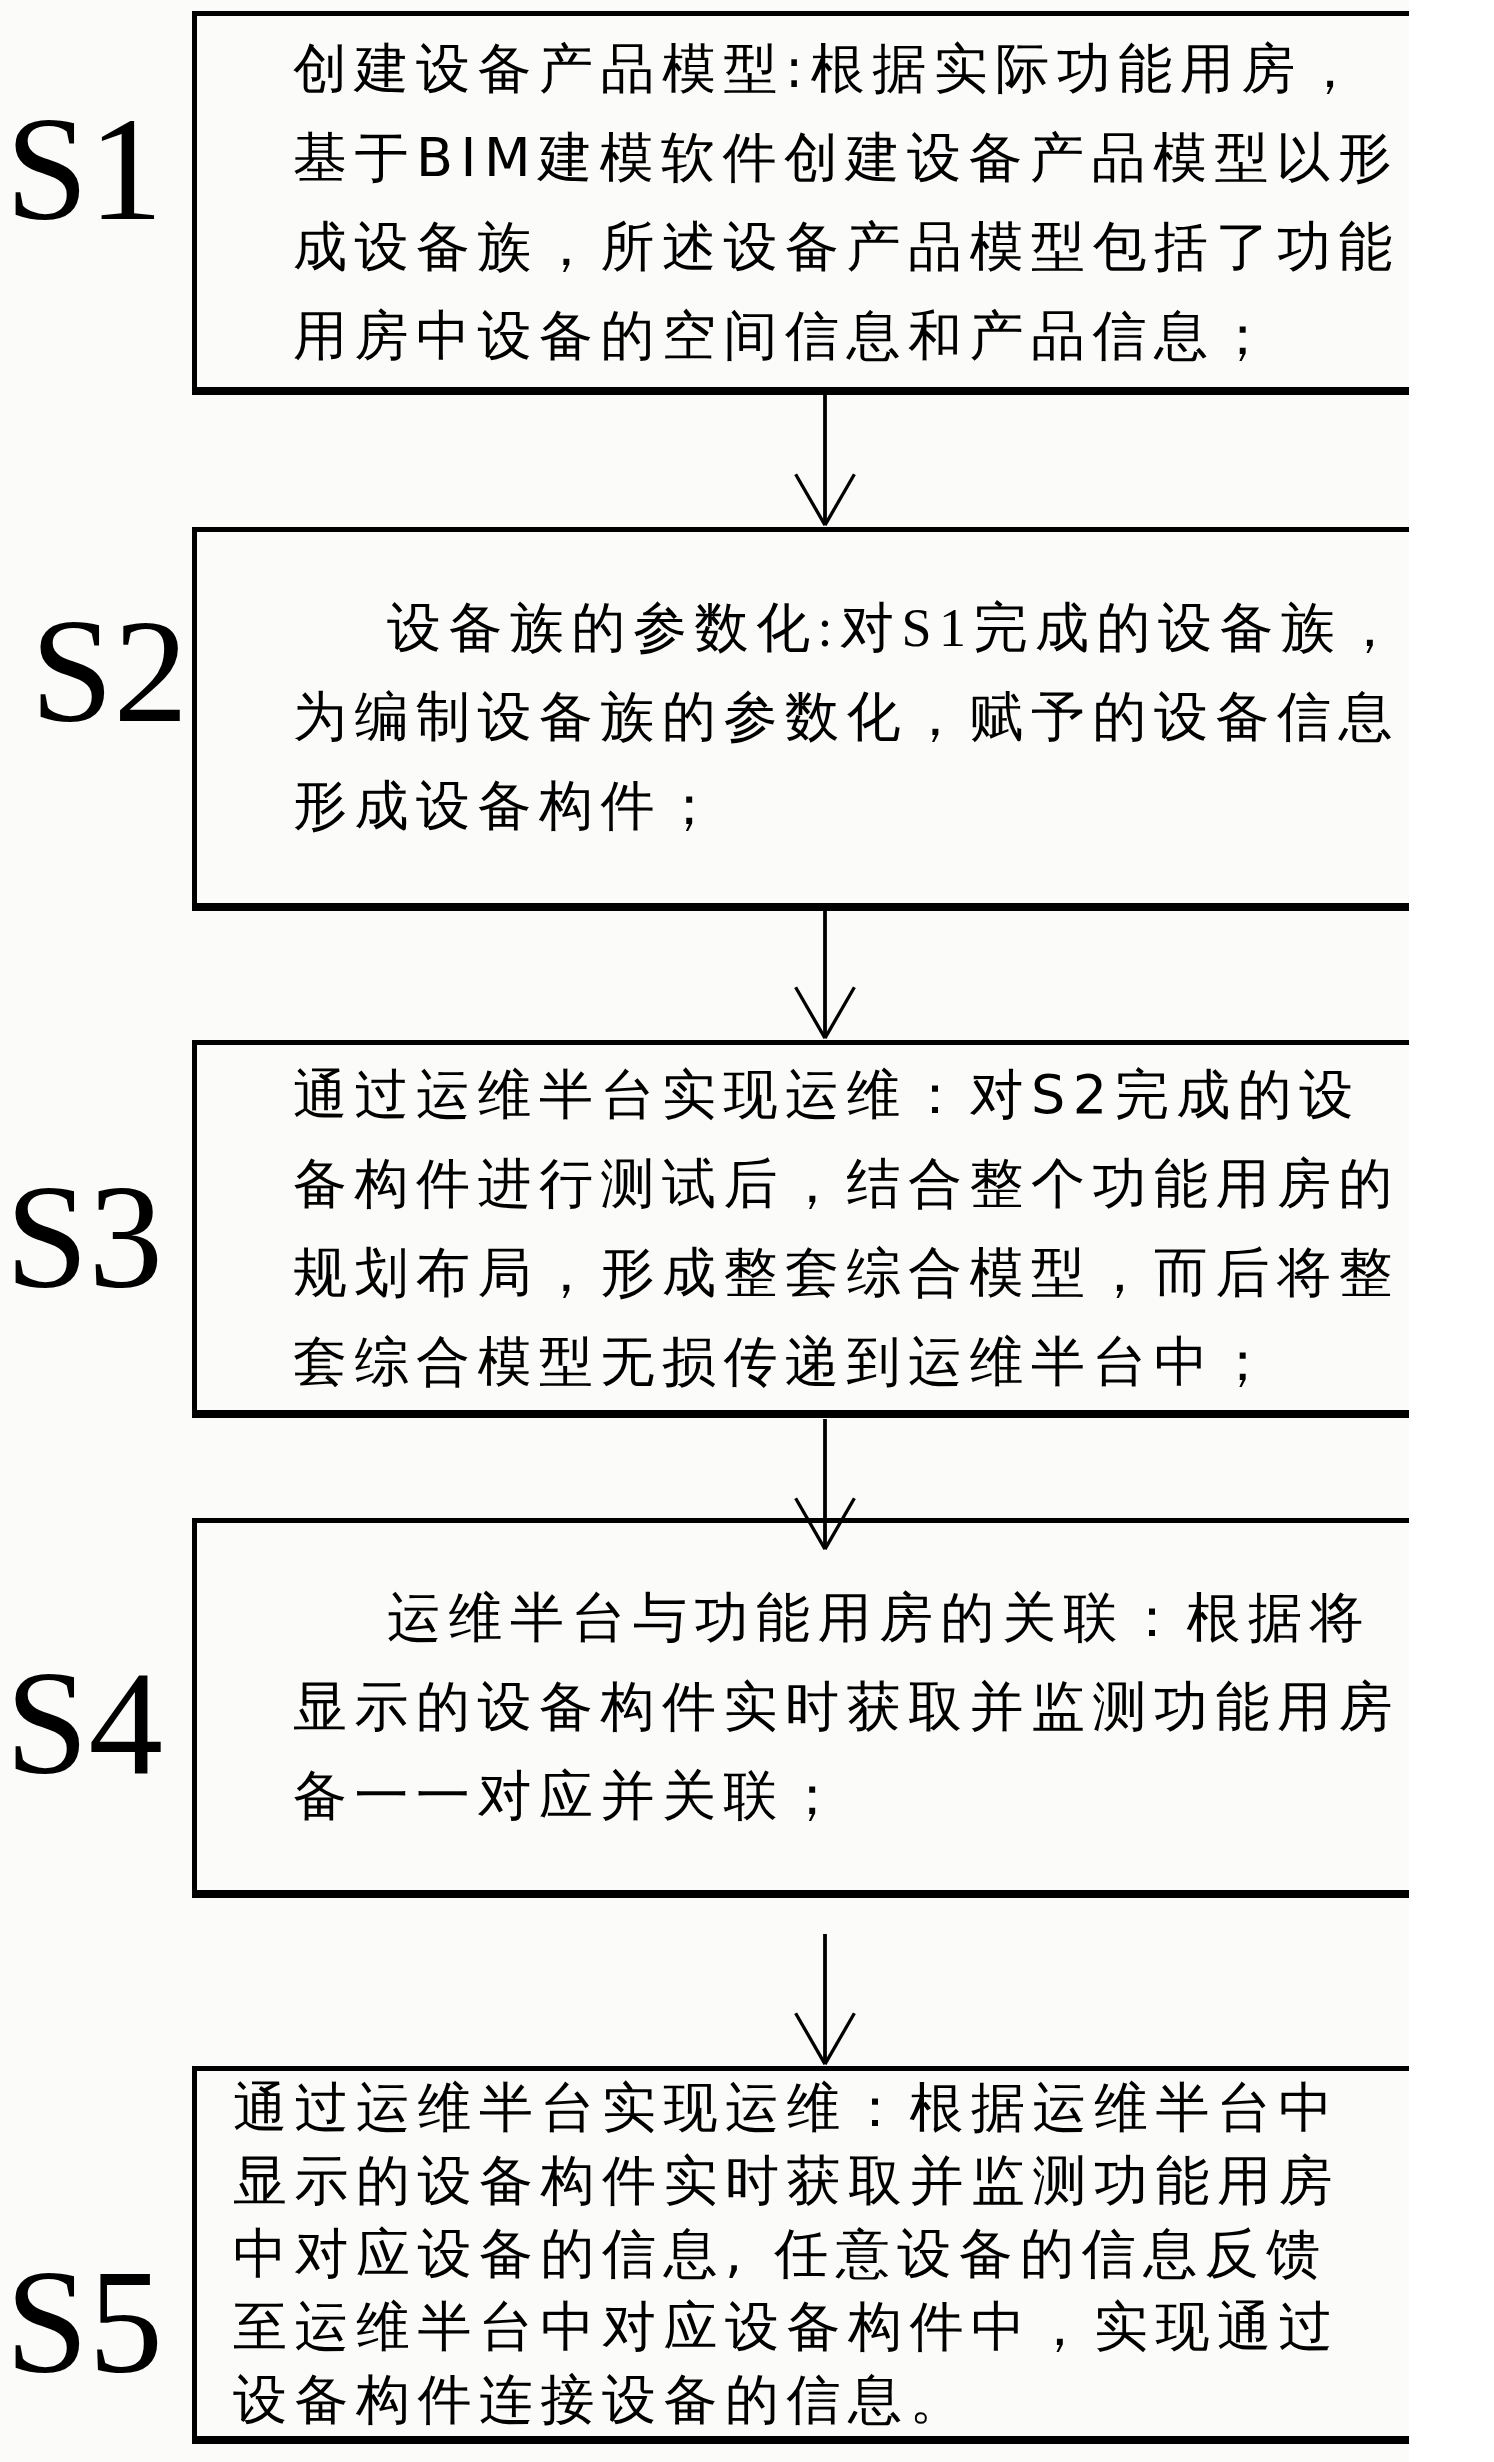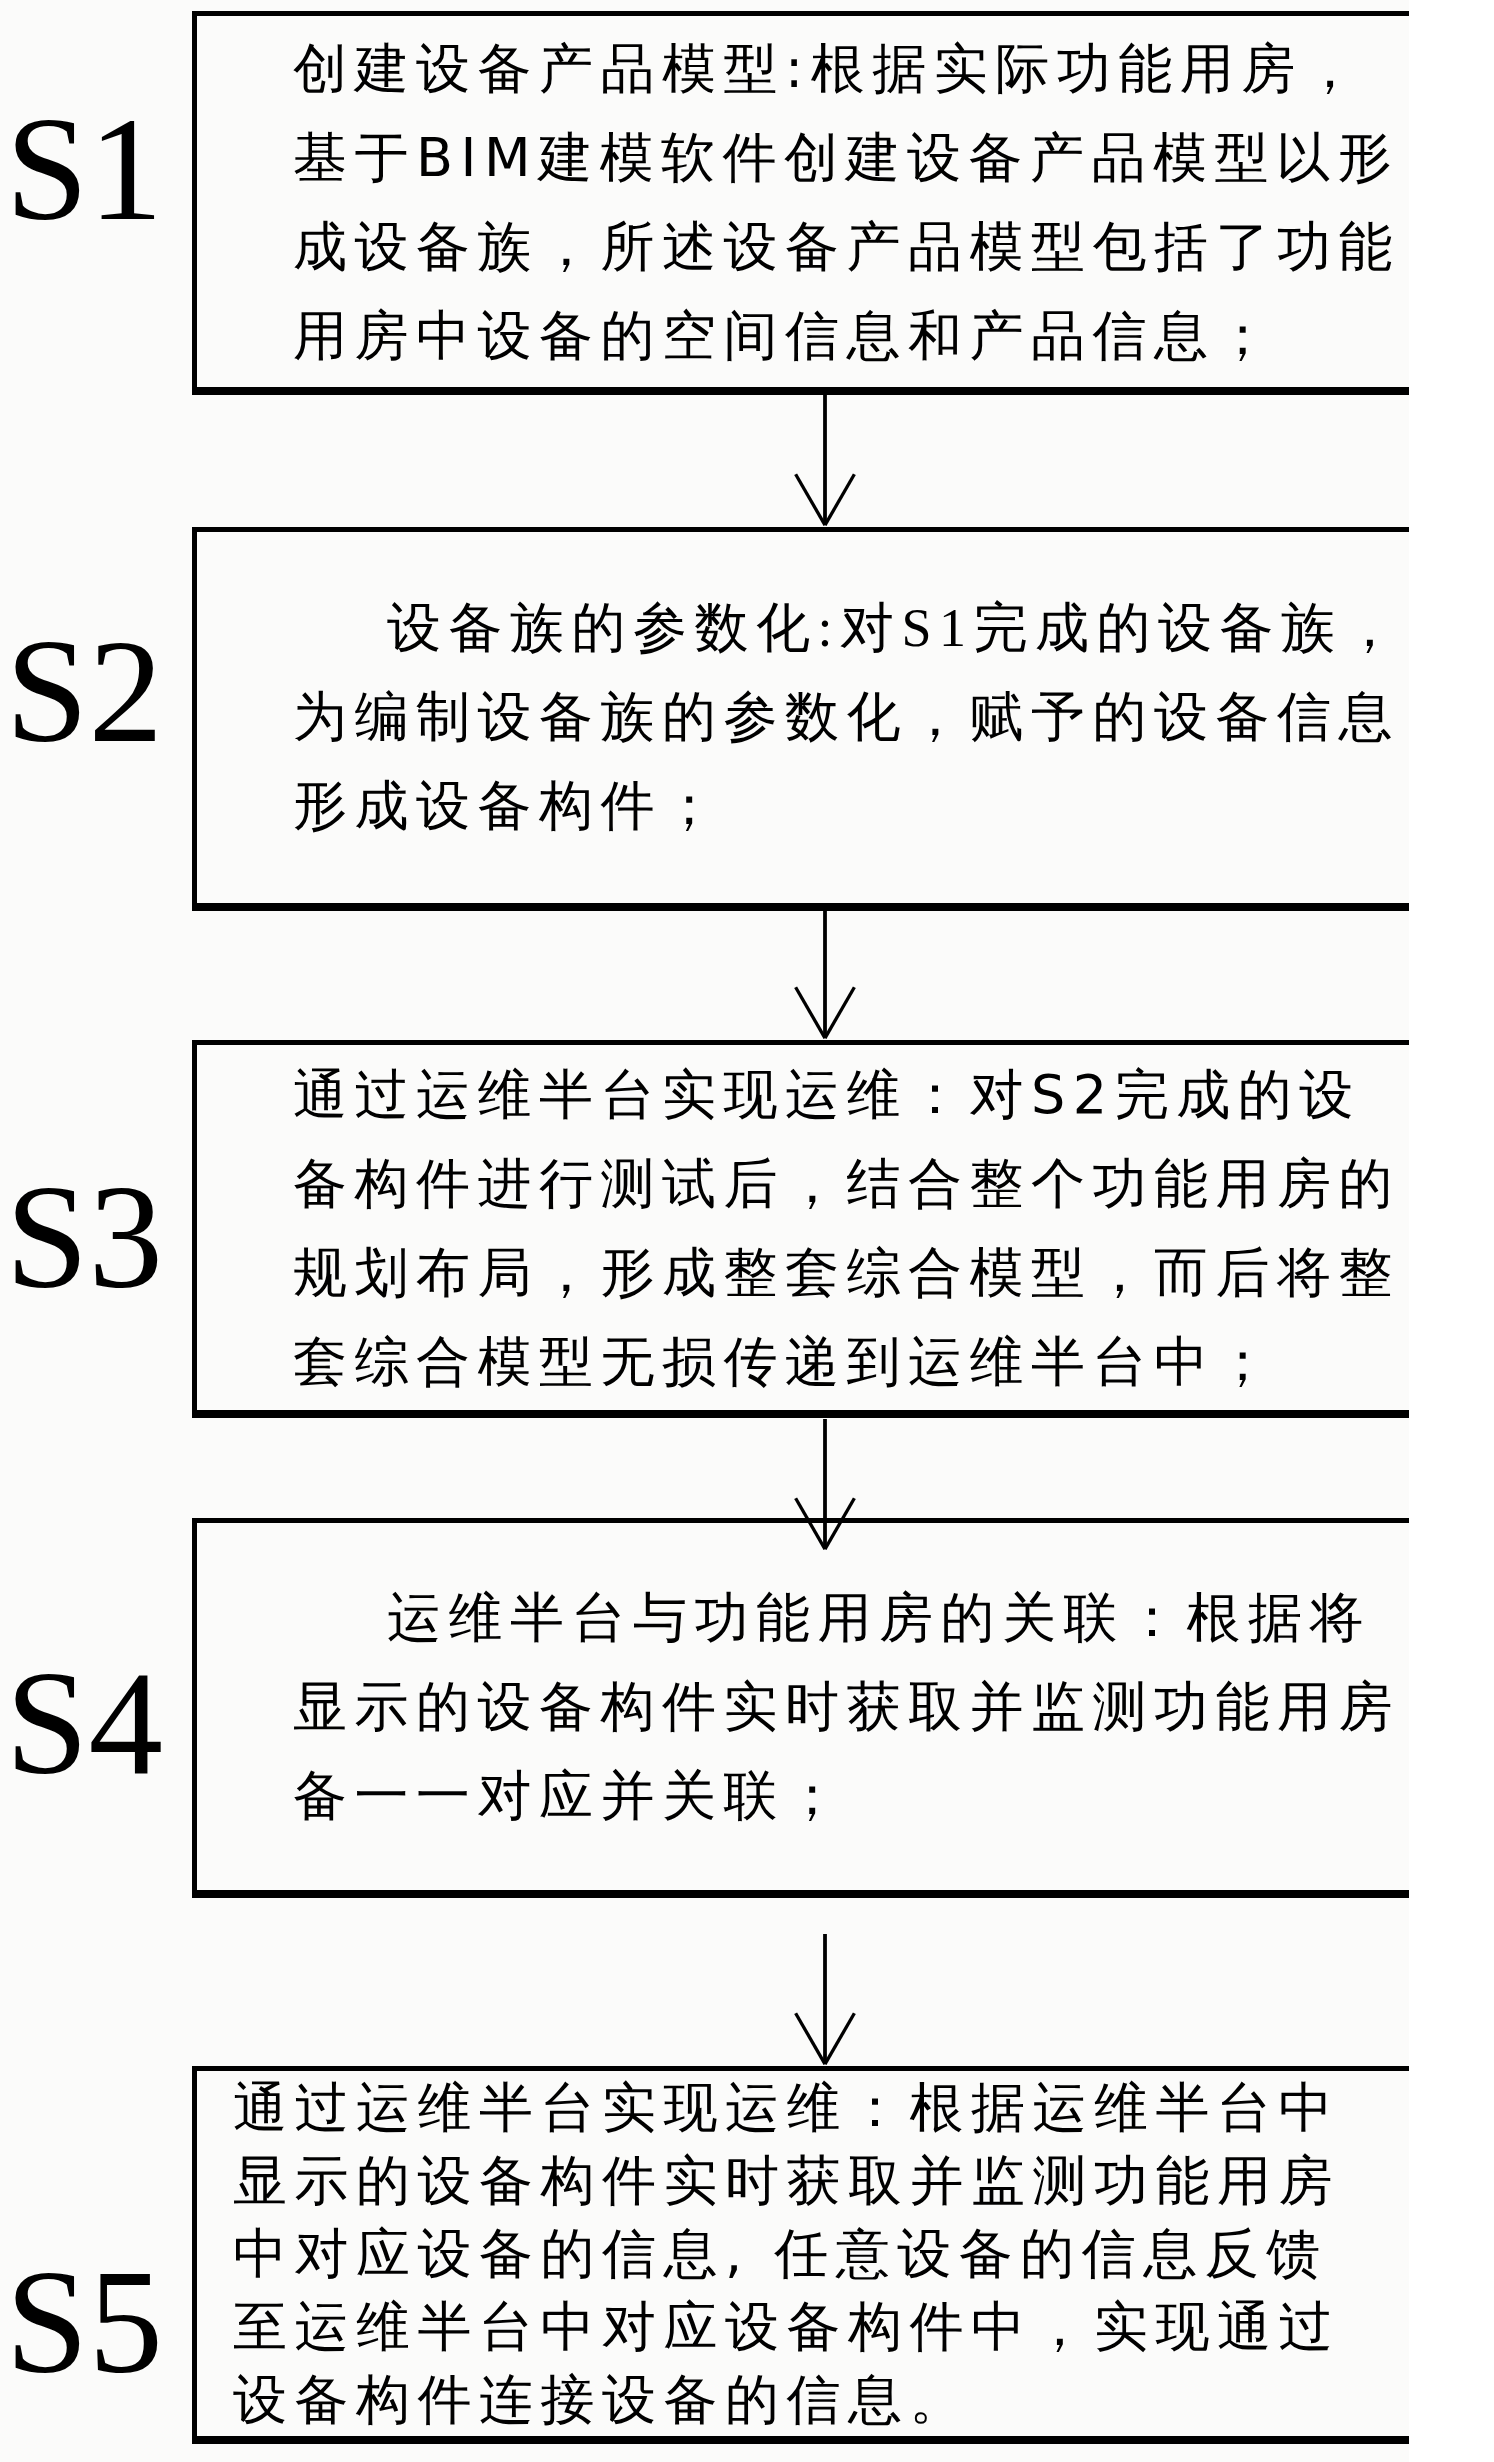--- a/index.html
+++ b/index.html
@@ -18,21 +18,21 @@
     width:154px;
     text-align:center;
     font-family:"Liberation Serif",serif;
     font-size:149px;
     line-height:1;
     font-weight:400;
     color:#000;
     white-space:nowrap;
   }
   .label-s1{top:94px;}
-  .label-s2{top:616px;}
+  .label-s2{top:596px;margin-left:25px;}
   .label-s3{top:1162px;}
   .label-s4{top:1648px;}
   .label-s5{top:2210px;margin-top:37px;}
 
   
   .step-box{
     position:absolute;
     left:192px;
     width:1287px;
     box-sizing:border-box;

